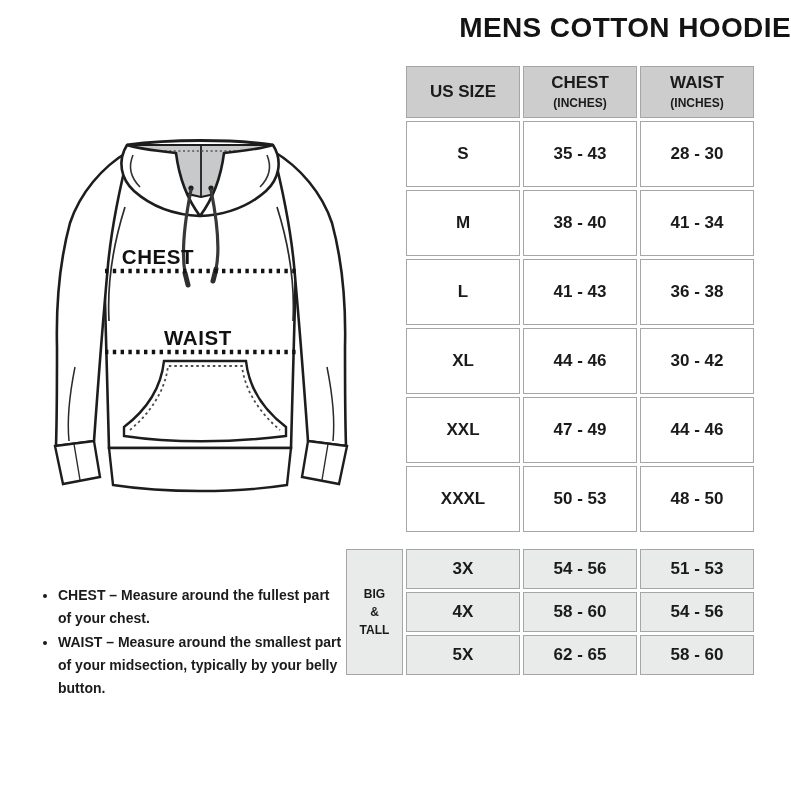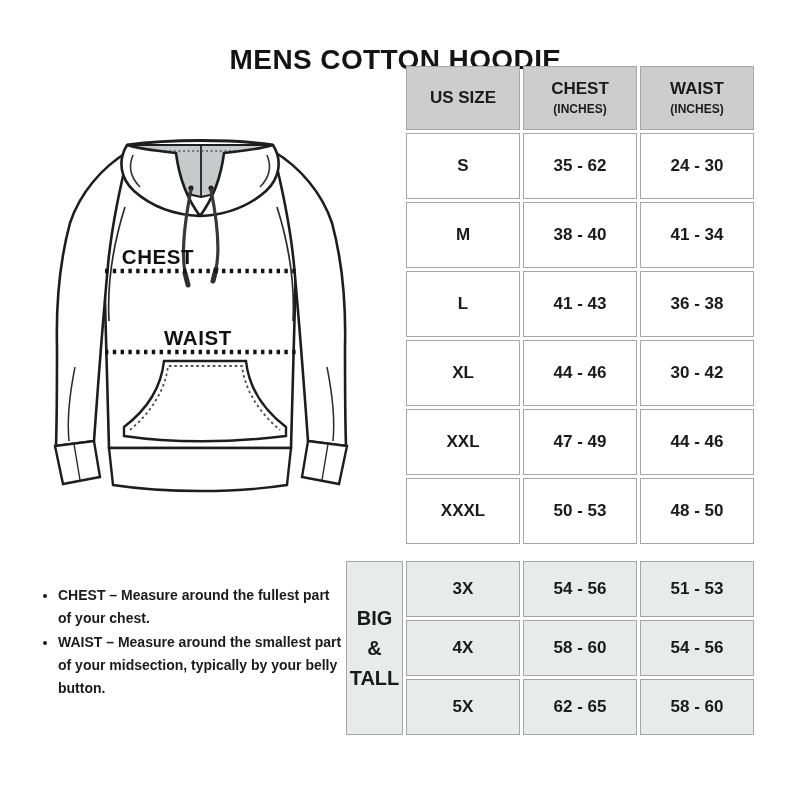--- a/index.html
+++ b/index.html
@@ -8,46 +8,46 @@
     --cell-border:#a6a6a6;
     --ink:#161616;
   }
   *{margin:0;padding:0;box-sizing:border-box;}
   html,body{background:#ffffff;}
   body{
     width:791px;height:800px;position:relative;overflow:hidden;
     font-family:"Liberation Sans","DejaVu Sans",sans-serif;color:var(--ink);
   }
   .page-title{
-    position:absolute;top:12px;left:0;right:0;text-align:center;
-    font-size:28px;font-weight:bold;letter-spacing:.4px;color:#141414;margin-top:32px;
+    position:absolute;top:12px;left:0;right:0;text-align:right;
+    font-size:28px;font-weight:bold;letter-spacing:.4px;color:#141414;
   }
   .hoodie-wrap{position:absolute;left:30px;top:115px;width:340px;height:390px;}
   .notes{
     position:absolute;left:36px;top:584px;width:306px;
     font-size:14px;font-weight:bold;line-height:1.62;color:#1b1b1b;
     list-style-position:outside;padding-left:22px;
   }
   .notes li{margin-bottom:2px;}
   .tables{position:absolute;left:343px;top:63px;width:430px;}
   table{border-collapse:separate;border-spacing:3px;table-layout:fixed;}
   th,td{
     border:1px solid var(--cell-border);
     text-align:center;vertical-align:middle;
     font-weight:bold;color:#1a1a1a;font-size:17px;
   }
   col.c-spacer{width:57px;}
   col.c-size,col.c-chest,col.c-waist{width:114px;}
   .main-table td.spacer{border:none;background:transparent;}
-  .main-table th{background:var(--header-bg);height:64px;line-height:1.35;}
+  .main-table th{background:var(--header-bg);height:52px;line-height:1.35;}
   .main-table th .sub{font-size:12px;font-weight:bold;}
   .main-table td.val{background:#ffffff;height:66px;}
   .bt-table{margin-top:11px;}
-  .bt-table td{background:var(--bigtall-bg);height:56px;}
-  .bt-table td.bt-label{white-space:pre-line;font-size:20px;line-height:1.5;}
+  .bt-table td{background:var(--bigtall-bg);height:40px;}
+  .bt-table td.bt-label{white-space:pre-line;font-size:12px;line-height:1.5;}
   svg text.measure-label{
     font-family:"Liberation Sans","DejaVu Sans",sans-serif;
     font-weight:bold;font-size:20.5px;letter-spacing:.6px;fill:#111;
   }
 </style>
 </head>
 <body>
 
 <h1 class="page-title">MENS COTTON HOODIE</h1>
 
@@ -122,22 +122,22 @@
             <div class="sub">(INCHES)</div>
           </th>
       <th>
             <div>WAIST</div>
             <div class="sub">(INCHES)</div>
           </th>
     </tr>
     <tr>
       <td class="spacer"></td>
       <td class="val">S</td>
-      <td class="val">35 - 62</td>
-      <td class="val">24 - 30</td>
+      <td class="val">35 - 43</td>
+      <td class="val">28 - 30</td>
     </tr>
     <tr>
       <td class="spacer"></td>
       <td class="val">M</td>
       <td class="val">38 - 40</td>
       <td class="val">41 - 34</td>
     </tr>
     <tr>
       <td class="spacer"></td>
       <td class="val">L</td>

